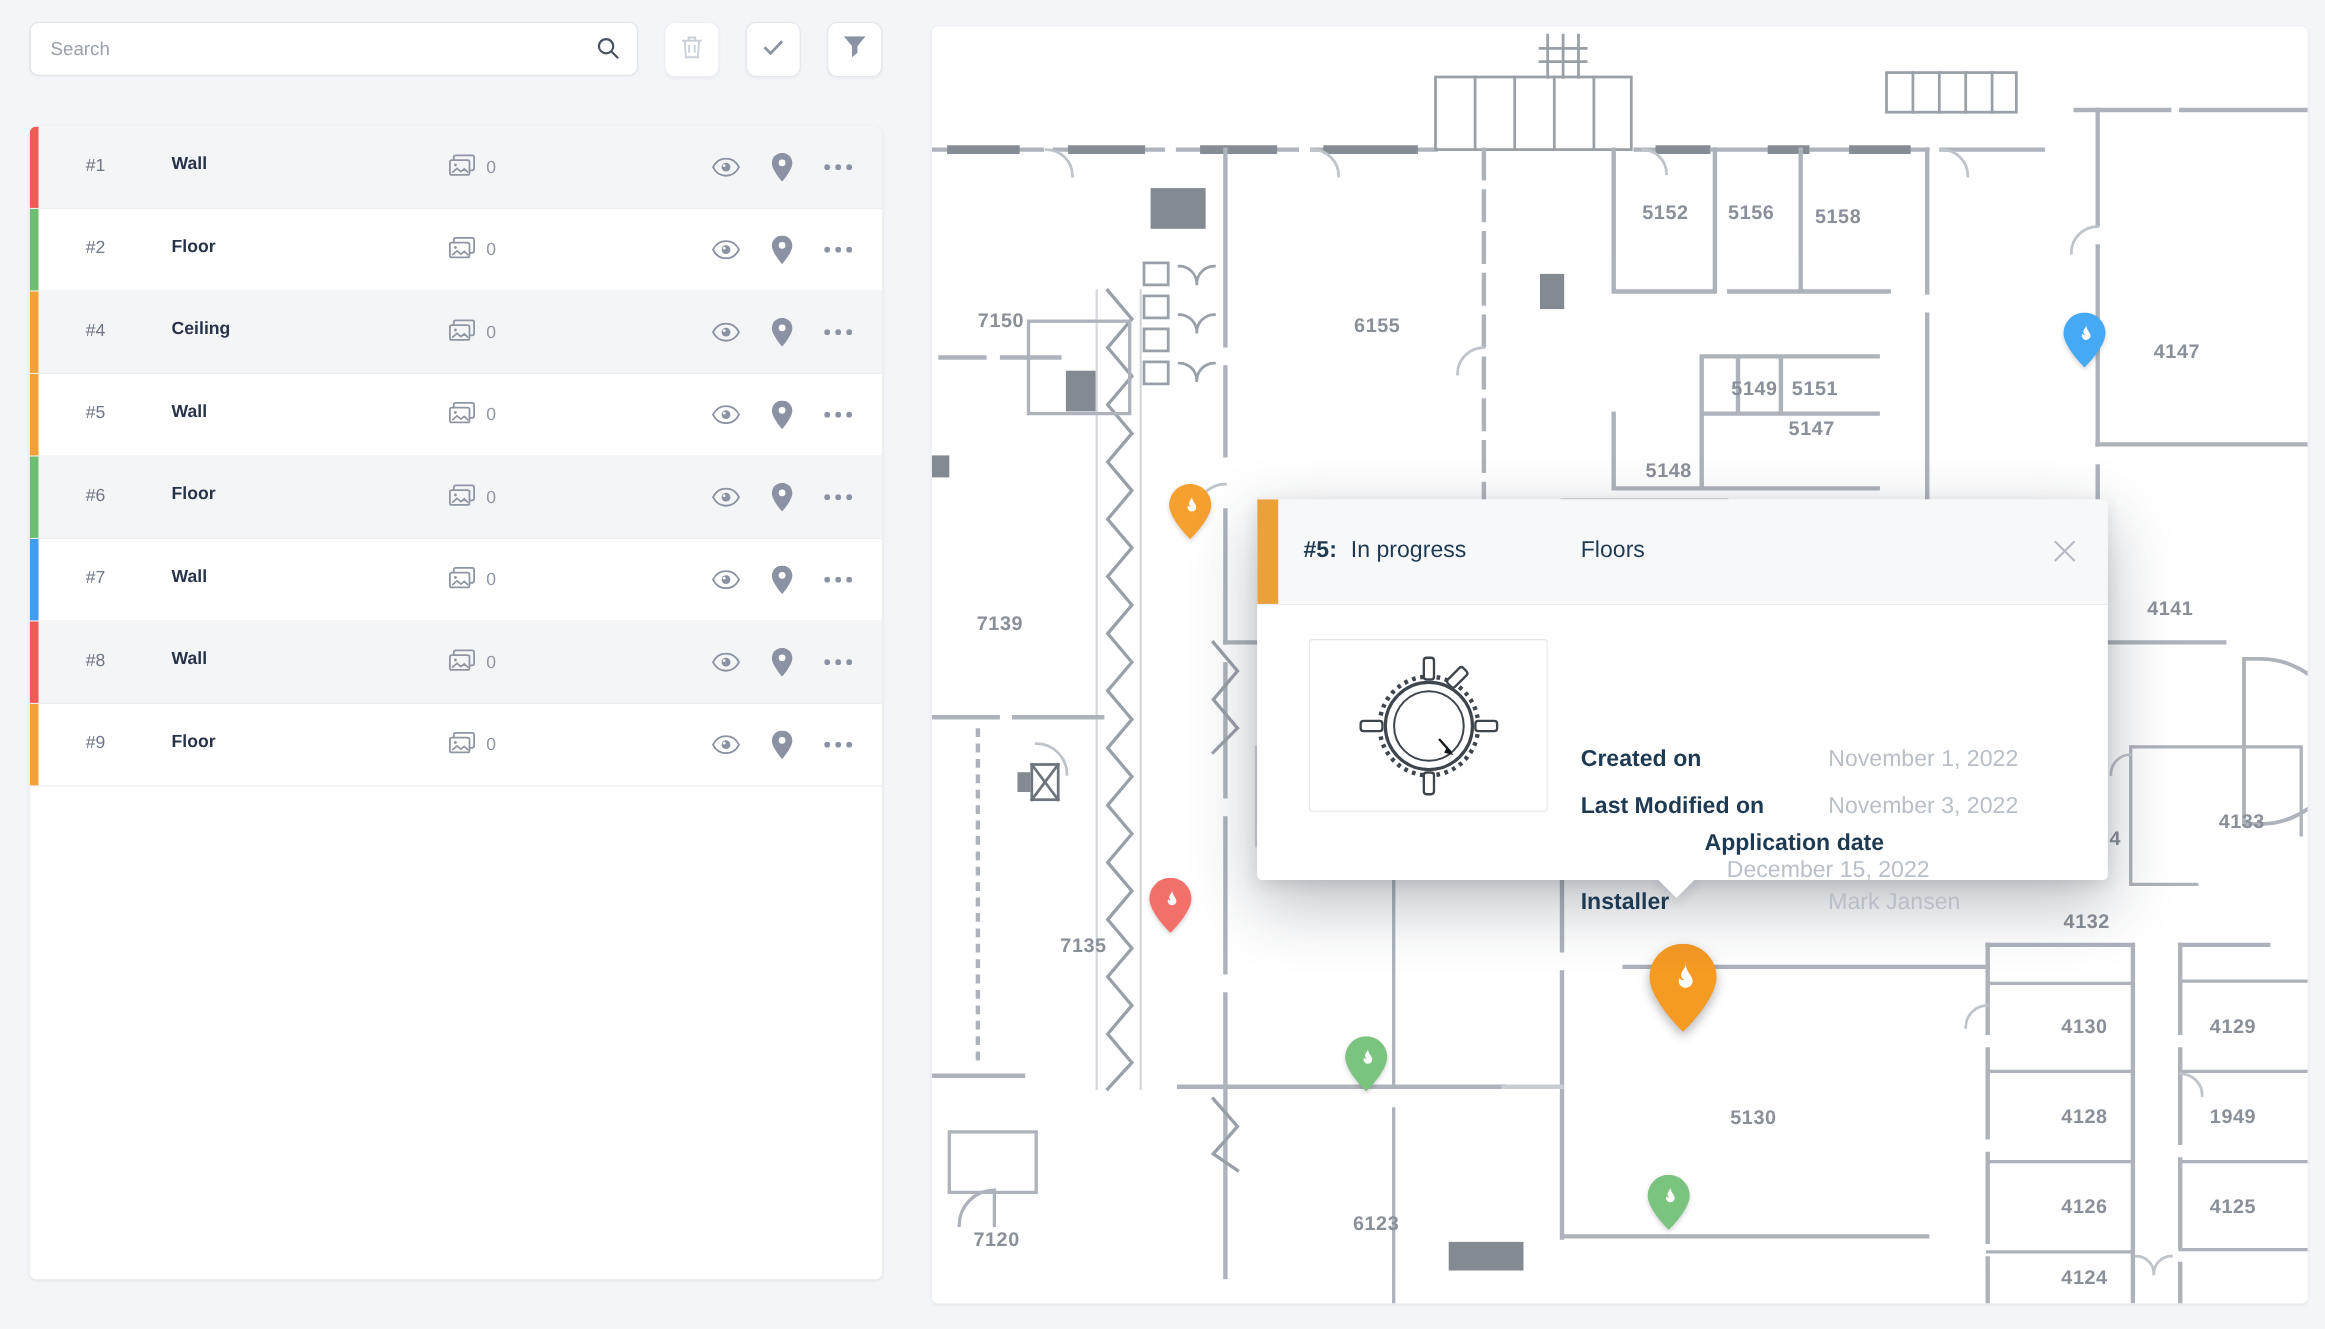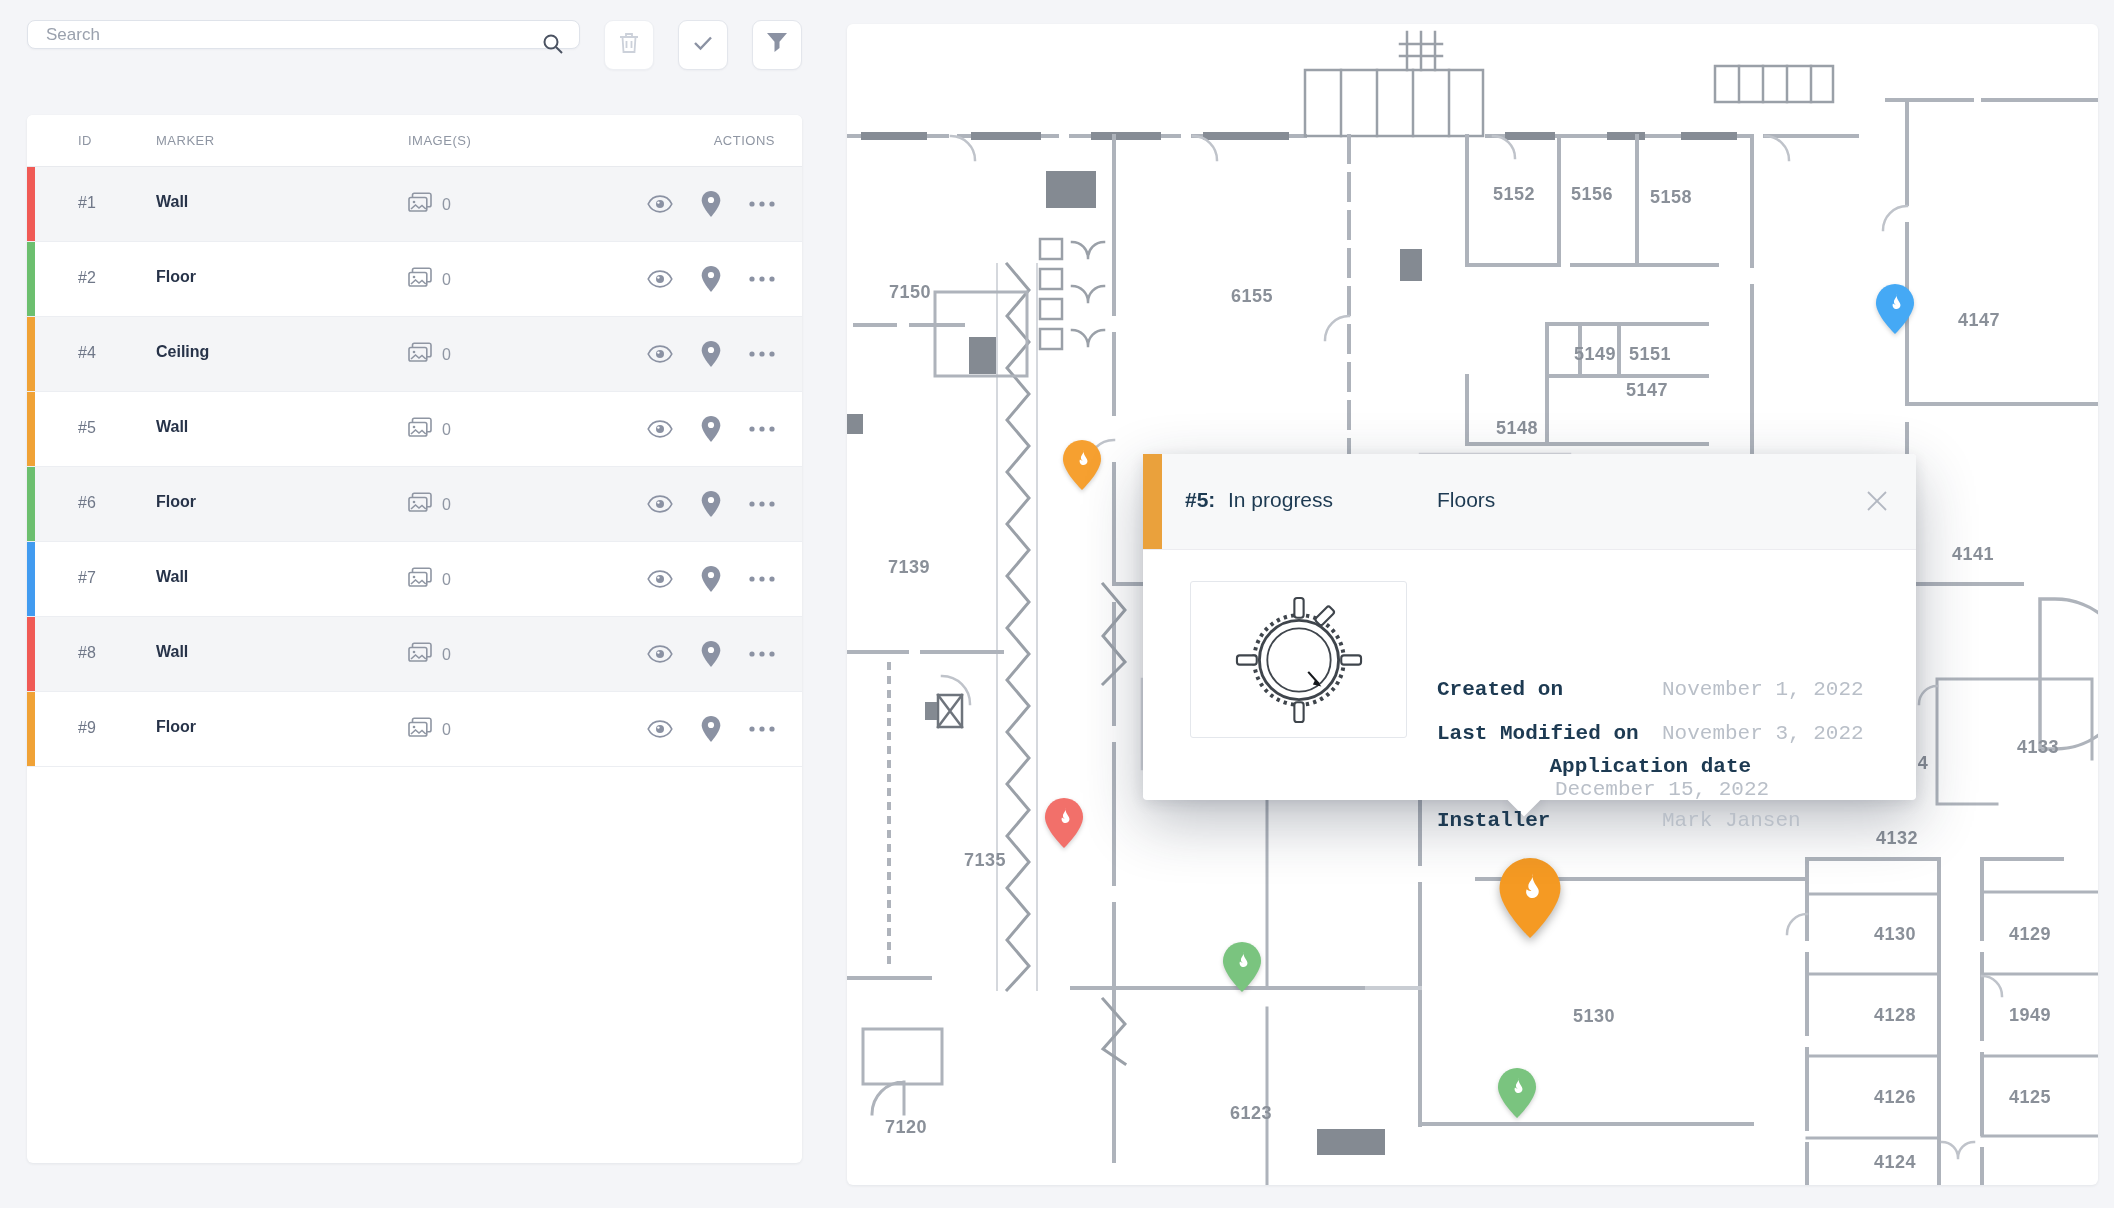--- a/index.html
+++ b/index.html
@@ -3,21 +3,21 @@
 <meta charset="utf-8">
 <style>
   html,body{margin:0;padding:0;}
   body{
     width:2114px;height:1208px;position:relative;overflow:hidden;
     background:#f4f5f8;
     font-family:"Liberation Sans","DejaVu Sans",sans-serif;
     -webkit-font-smoothing:antialiased;
   }
   
-  .search-wrap{position:absolute;left:27px;top:20px;width:553px;height:29px;}
+  .search-wrap{position:absolute;left:27px;top:20px;width:553px;height:49px;}
   .search-wrap input{
     width:100%;height:100%;box-sizing:border-box;border:1px solid #dfe3ea;border-radius:8px;
     background:#fff;padding:0 52px 0 18px;font-size:17px;color:#3c4554;outline:none;
     font-family:inherit;box-shadow:0 1px 2px rgba(40,50,70,.04);
   }
   .search-wrap input::placeholder{color:#9aa1ad;}
   .search-wrap .mag{position:absolute;right:16px;top:13px;}
   .tbtn{
     position:absolute;top:20px;width:48px;height:48px;background:#fff;border:1px solid #e3e6ec;
     border-radius:9px;display:flex;align-items:center;justify-content:center;cursor:pointer;
@@ -69,21 +69,21 @@
   }
   .popup-header{
     position:relative;height:95px;background:#f7f8f9;border-bottom:1px solid #ececf0;
     border-radius:4px 4px 0 0;
   }
   .popup-accent{position:absolute;left:0;top:0;width:19px;height:95px;}
   .ph-id{position:absolute;left:42px;top:34px;font-size:21px;font-weight:700;color:#1d3a52;}
   .ph-status{position:absolute;left:85px;top:34px;font-size:21px;color:#1d3a52;}
   .ph-category{position:absolute;left:294px;top:34px;font-size:21px;color:#1d3a52;}
   .popup-close{position:absolute;right:26px;top:34px;width:26px;height:26px;cursor:pointer;}
-  .popup-body{position:relative;height:250px;background:#fff;border-radius:0 0 4px 4px;font-family:Liberation Mono, monospace;}
+  .popup-body{position:relative;height:250px;background:#fff;border-radius:0 0 4px 4px;}
   .thumb{
     position:absolute;left:47px;top:31px;width:215px;height:155px;border:1px solid #e4e7ec;
     border-radius:3px;display:flex;align-items:center;justify-content:center;background:#fff;
   }
   .frow{position:absolute;left:294px;height:43px;display:flex;align-items:center;width:450px;}
   .frow .flabel{width:225px;font-size:21px;font-weight:600;color:#1d3a52;}
   .frow .fvalue{font-size:21px;color:#b9bfc8;}
 </style>
 </head>
 <body>
@@ -115,26 +115,20 @@
 </div>
 <div class="tbtn" id="btn-filter">
   <span>
     <svg width="20" height="20" viewBox="0 0 20 20" fill="#8b92a3">
       <path d="M0 0h20l-7.5 8.8V15l-5 4V8.8z"></path>
     </svg>
   </span>
 </div>
 
 <div class="table-card">
-  <div class="thead">
-    <span class="h-id">ID</span>
-    <span class="h-marker">MARKER</span>
-    <span class="h-images">IMAGE(S)</span>
-    <span class="h-actions">ACTIONS</span>
-  </div>
   <div id="rows">
   <div class="trow">
     <span class="strip" style="background: rgb(240, 90, 85);"></span>
     <span class="cid">#1</span>
     <span class="cmarker">Wall</span>
     <span class="cimg">
       <span>
         <svg width="25" height="21" viewBox="0 0 25 21" fill="none" stroke="#8f96a3" stroke-width="1.6">
           <path d="M4.5 5.5V3a1.8 1.8 0 0 1 1.8-1.8h15A1.8 1.8 0 0 1 23 3v10a1.8 1.8 0 0 1-1.8 1.8h-2.4"></path>
           <rect x="1" y="5.5" width="17.8" height="13.5" rx="1.8"></rect>

